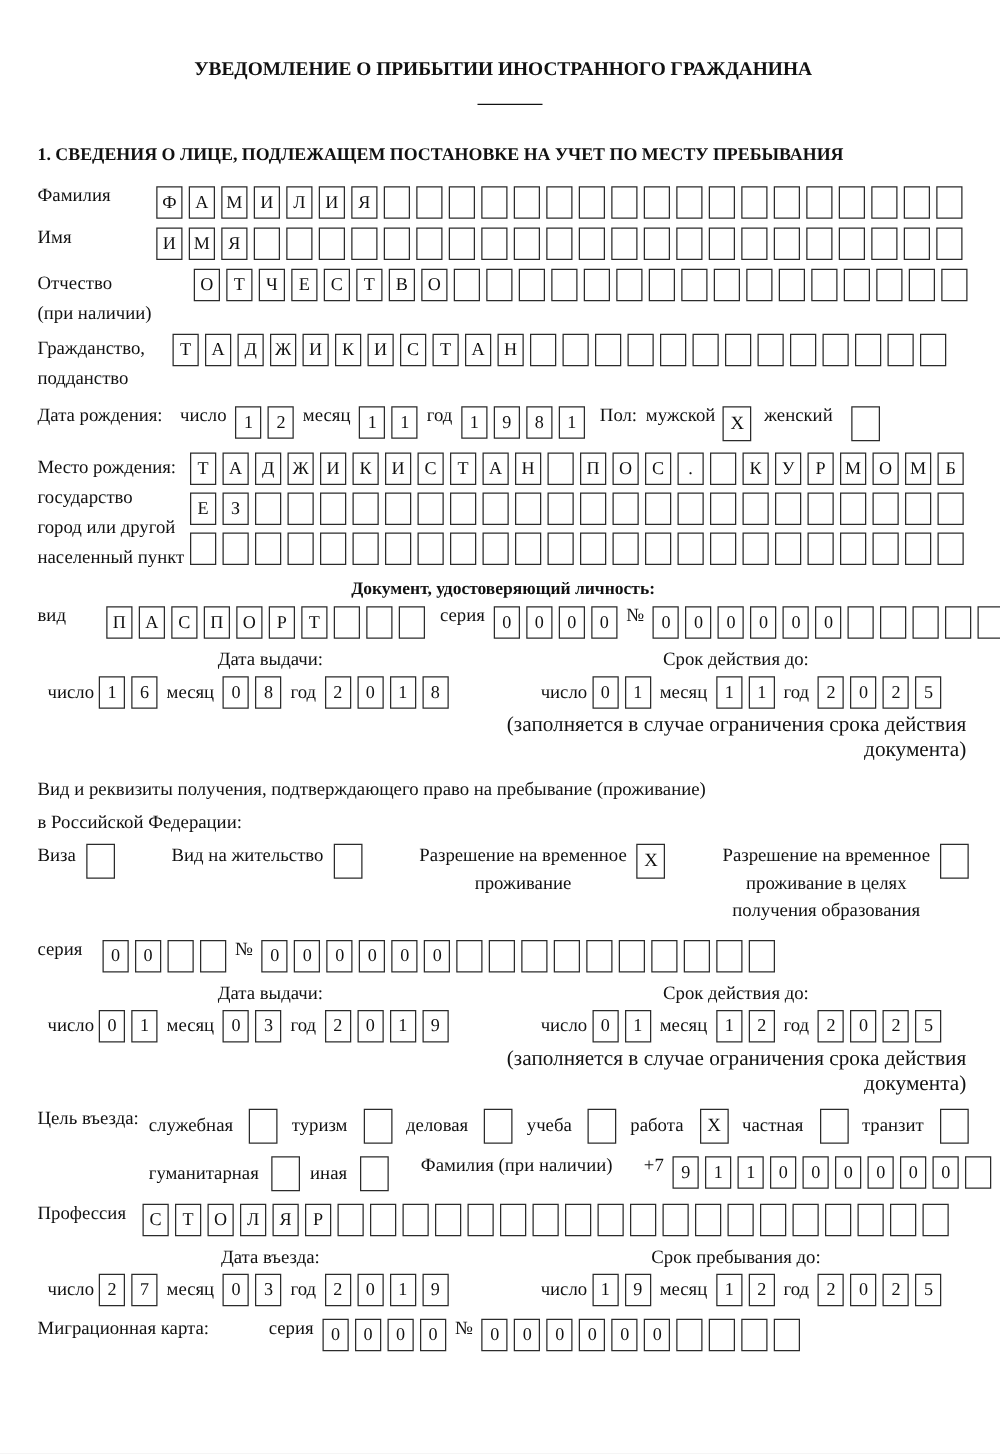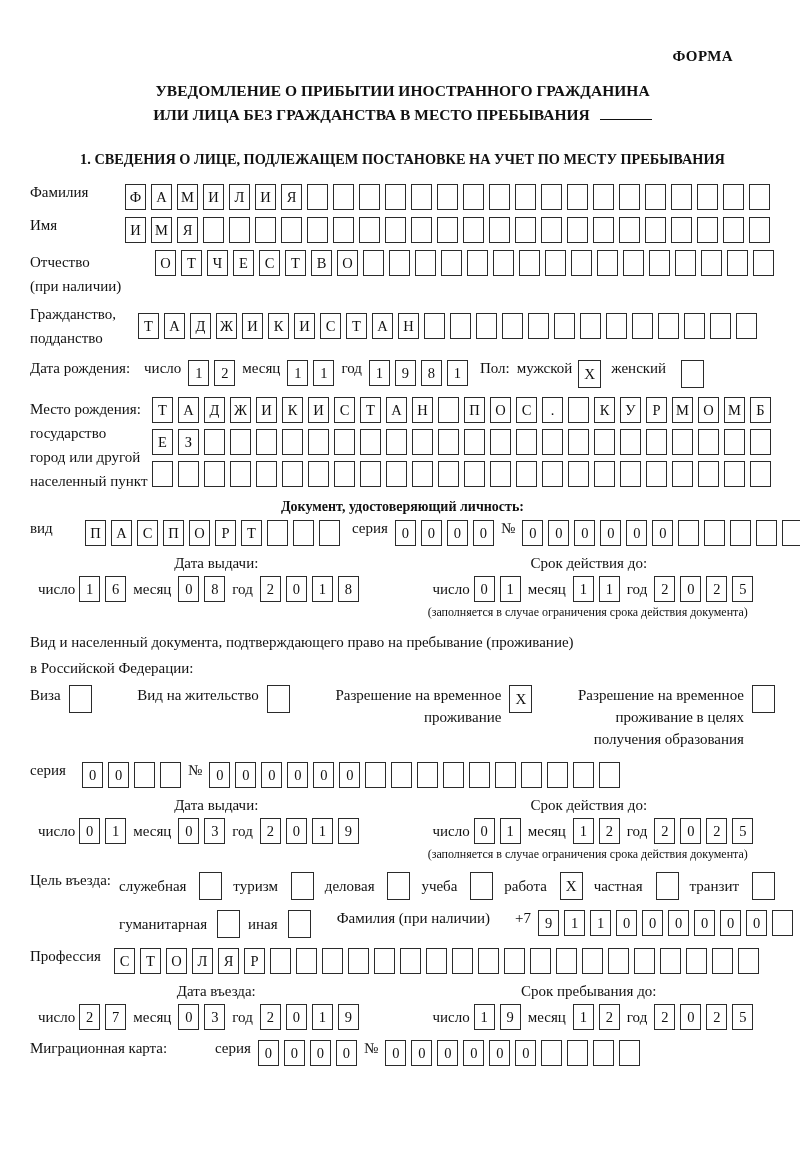--- a/index.html
+++ b/index.html
@@ -5,55 +5,54 @@
   html,body{margin:0;padding:0;background:#e8e8e8}
   .page{width:800px;height:1163px;box-sizing:border-box;margin:0 auto;padding:30px 25px 0 30px;
         background:#ffffff;font-family:"Liberation Serif","DejaVu Serif",serif;color:#111;
         font-size:15px;position:relative;overflow:hidden}
   .appendix{margin-left:530px;line-height:1.3;font-size:13.5px}
   .appendix .sm{font-size:12.5px}
   .appendix .gap{margin-top:6px}
   .forma{text-align:right;font-weight:bold;margin:18px 42px 0 0;font-size:15px;letter-spacing:.4px}
   .title{text-align:center;font-weight:bold;font-size:15.5px;margin-top:14px;line-height:1.55}
   .blank{display:inline-block;width:52px;border-bottom:1.6px solid #111;margin-left:10px;height:14px;vertical-align:baseline}
-  .sec{font-weight:bold;text-align:center;margin-top:24px;font-size:14.3px}
+  .sec{font-weight:bold;text-align:left;margin-top:24px;font-size:14.3px}
   .row{display:flex;align-items:flex-start;margin-top:7px}
   .lbl{flex:none}
   .lblblock{flex:none;line-height:1.6}
   .w95{width:95px}.w125{width:125px}.w108{width:108px}.w122{width:122px}.w84{width:84px}
   .cells{display:flex;gap:5px;flex:none}
   .cell{flex:none;width:21px;height:26px;border:1.7px solid #2b2b2b;display:flex;align-items:center;
         justify-content:center;font-size:14.5px;box-sizing:border-box;background:#fff}
   .checkbox{flex:none;width:23px;height:28px;border:1.7px solid #2b2b2b;display:flex;align-items:center;
         justify-content:center;font-size:15px;box-sizing:border-box;background:#fff}
   .dl{margin:0 7px;flex:none}
   .cellstack{display:flex;flex-direction:column;gap:6px}
   .dgroup{display:flex;align-items:center}
   .datepair{display:flex;margin-top:9px}
   .datecol{width:50%;box-sizing:border-box}
   .datecol .h{text-align:center;margin-bottom:4px}
-  .note{font-size:12px;text-align:center;margin-top:3px;margin-right:2px}
+  .note{font-size:17px;text-align:right;margin-top:3px;margin-right:2px}
   .intro{margin-top:10px;line-height:1.7}
   .opts{display:flex;align-items:flex-start;margin-top:4px;justify-content:space-between}
-  .optlbl{text-align:right;line-height:1.45;margin-right:8px}
+  .optlbl{text-align:center;line-height:1.45;margin-right:8px}
   .optrow{display:flex;align-items:center;flex:1;justify-content:space-between}
   .optrow .opt-label{margin-left:4px;margin-right:6px}
   .mt12{margin-top:12px}.mt10{margin-top:10px}
 </style>
 </head>
 <body>
 
 <div class="page">
 
 
-  <div class="forma">ФОРМА</div>
 
   <div class="title">
     <div>УВЕДОМЛЕНИЕ О ПРИБЫТИИ ИНОСТРАННОГО ГРАЖДАНИНА</div>
-    <div><span>ИЛИ ЛИЦА БЕЗ ГРАЖДАНСТВА В МЕСТО ПРЕБЫВАНИЯ</span><span class="blank"></span></div>
+    <div><span class="blank"></span></div>
   </div>
 
   <div class="sec">1. СВЕДЕНИЯ О ЛИЦЕ, ПОДЛЕЖАЩЕМ ПОСТАНОВКЕ НА УЧЕТ ПО МЕСТУ ПРЕБЫВАНИЯ</div>
 
   <div class="row" style="margin-top:16px">
     <span class="lbl w95">Фамилия</span>
     <span class="cells">
         <span class="cell">Ф</span>
         <span class="cell">А</span>
         <span class="cell">М</span>
@@ -139,21 +138,21 @@
         <span class="cell"></span>
         <span class="cell"></span>
         <span class="cell"></span>
         <span class="cell"></span>
         <span class="cell"></span>
         <span class="cell"></span>
         <span class="cell"></span>
       </span>
   </div>
 
-  <div class="row" style="align-items:center;margin-top:4px">
+  <div class="row" style="align-items:flex-start;margin-top:4px">
     <span class="lblblock w108">
       <div>Гражданство,</div>
       <div>подданство</div>
     </span>
     <span class="cells">
         <span class="cell">Т</span>
         <span class="cell">А</span>
         <span class="cell">Д</span>
         <span class="cell">Ж</span>
         <span class="cell">И</span>
@@ -375,21 +374,21 @@
             <span class="cell">0</span>
             <span class="cell">2</span>
             <span class="cell">5</span>
           </span>
       </div>
       <div class="note">(заполняется в случае ограничения срока действия документа)</div>
     </div>
   </div>
 
   <div class="intro">
-    <div>Вид и населенный документа, подтверждающего право на пребывание (проживание)</div>
+    <div>Вид и реквизиты получения, подтверждающего право на пребывание (проживание)</div>
     <div>в Российской Федерации:</div>
   </div>
 
   <div class="opts">
     <span style="display:flex;align-items:flex-start">
       <span class="optlbl">Виза</span>
       <span class="checkbox"></span>
     </span>
     <span style="display:flex;align-items:flex-start">
       <span class="optlbl">Вид на жительство</span>

